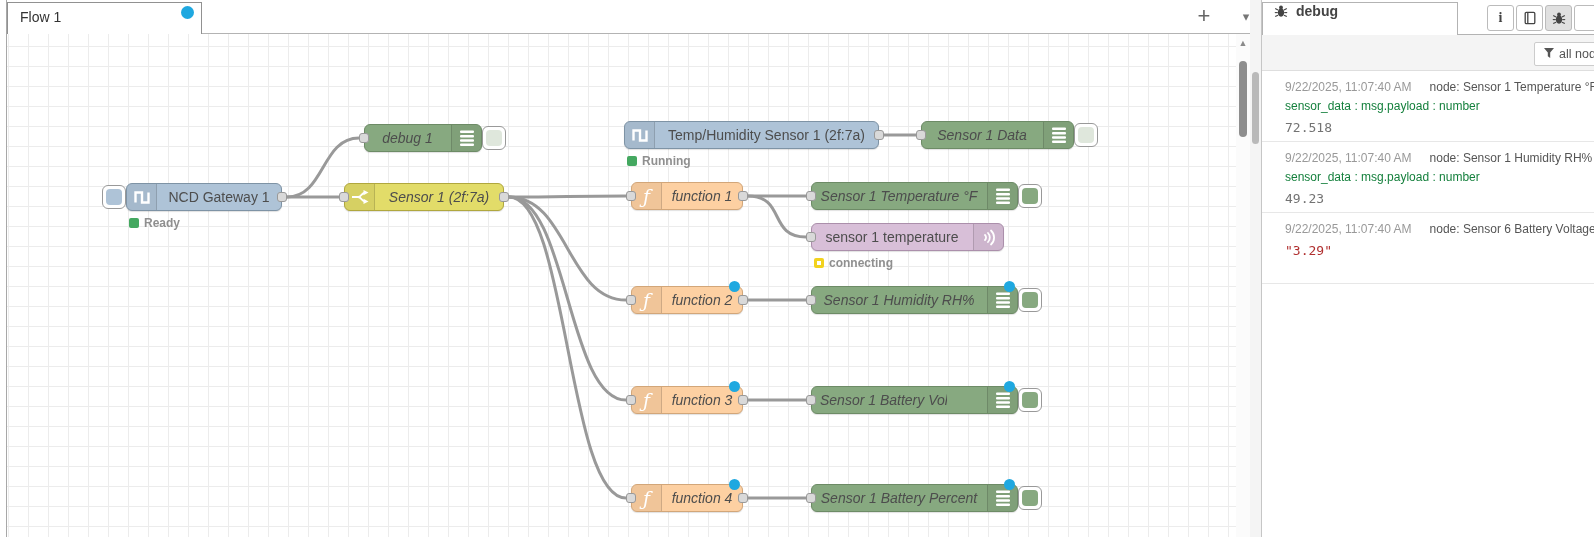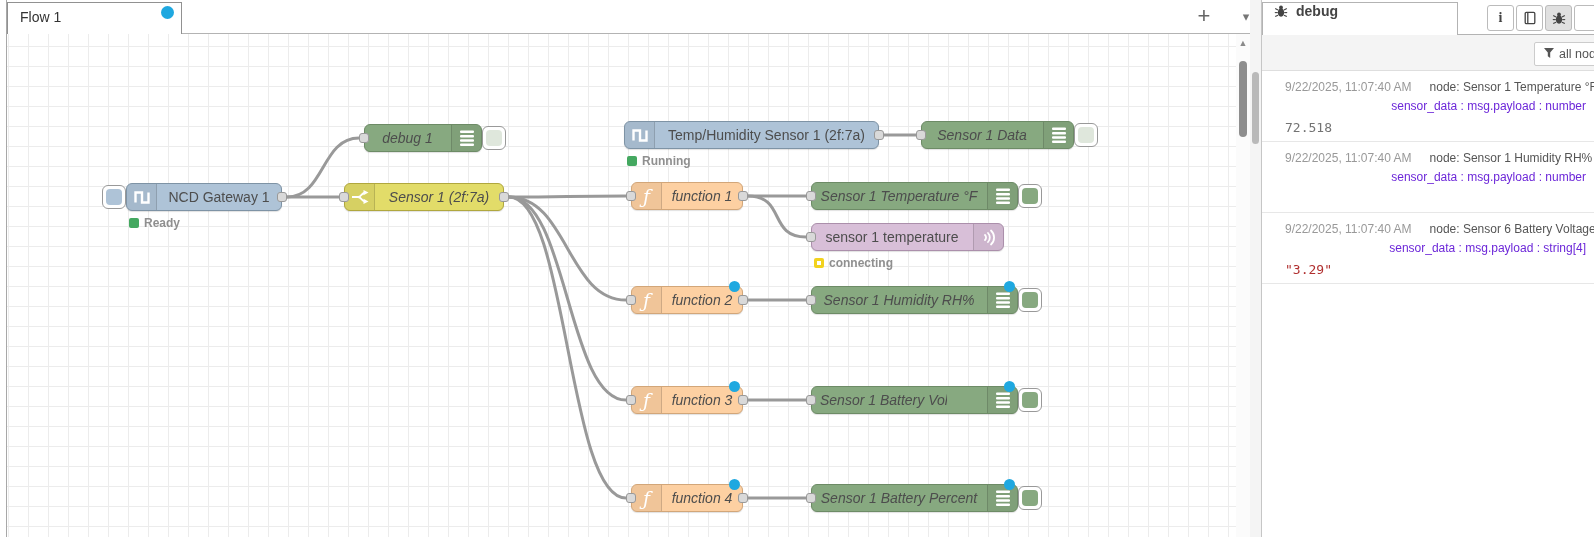--- a/index.html
+++ b/index.html
@@ -8,21 +8,21 @@
   #app { position:relative; width:1594px; height:537px; background:#fff; }
 
   
   .palette-edge { position:absolute; left:0; top:0; width:7px; height:537px;
     background:#fff; border-right:1px solid #a8a8a8; }
 
   
   .workspace { position:absolute; left:7px; top:0; width:1243px; height:537px; background:#fff; }
   .tabbar { position:absolute; left:0; top:0; right:0; height:34px; background:#fff;
     border-bottom:1px solid #b3b3b3; }
-  .flow-tab { position:absolute; left:0; top:2px; height:32px; width:175px; background:#fff;
+  .flow-tab { position:absolute; left:0; top:2px; height:32px; width:195px; background:#fff;
     border:1px solid #919191; border-bottom:none; }
   .flow-tab-label { display:block; padding-left:12px; line-height:29px; font-size:14px; color:#333; }
   .modified-dot { position:absolute; right:7px; top:3px; width:13px; height:13px; border-radius:50%; }
   .tab-action { position:absolute; top:2px; width:26px; height:28px; border:none; background:transparent;
     color:#666; text-align:center; cursor:pointer; }
   .add-flow { left:1184px; font-size:22px; line-height:26px; }
   .flow-menu { left:1226px; font-size:13px; line-height:30px; color:#777; }
 
   .canvas { position:absolute; left:0; top:34px; right:14px; bottom:0; background:#fff;
     background-image:
@@ -84,21 +84,21 @@
   .info-glyph { font-family:"Liberation Serif", serif; font-weight:bold; font-size:14px; color:#444; }
   .sb-toolbar { position:relative; height:36px; background:#f4f4f4; border-bottom:1px solid #dedede; }
   .filter-btn { position:absolute; left:272px; top:7px; height:24px; width:130px; background:#fff;
     border:1px solid #ccc; border-radius:2px; font-size:12.5px; color:#555; text-align:left;
     padding:0 8px; white-space:nowrap; cursor:pointer; }
   .filter-btn svg { vertical-align:-1px; margin-right:4px; }
   .messages { background:#fff; }
   .msg { height:71px; padding:9px 8px 0 23px; border-bottom:1px solid #e7e7e7; background:#fff; }
   .msg-meta { font-size:12px; color:#999; white-space:nowrap; }
   .msg-node { color:#555; margin-left:18px; }
-  .msg-prop { font-size:12px; color:#6d28d9; margin-top:5px; white-space:nowrap;text-align:right; }
+  .msg-prop { font-size:12px; color:#15803d; margin-top:5px; white-space:nowrap; }
   .msg-value { font-family:"DejaVu Sans Mono", monospace; font-size:13px; margin-top:7px; white-space:nowrap; }
   .msg-value.number { color:#737373; }
   .msg-value.string { color:#b02f2f; }
 </style>
 </head>
 <body>
 
 <div id="app">
   <div class="palette-edge"></div>
 
@@ -394,21 +394,21 @@
     </div>
     <div class="messages" id="messages">
         <div class="msg">
           <div class="msg-meta"><span>9/22/2025, 11:07:40 AM</span><span class="msg-node">node: Sensor 1 Temperature °F</span></div>
           <div class="msg-prop">sensor_data : msg.payload : number</div>
           <div class="msg-value number">72.518</div>
         </div>
         <div class="msg">
           <div class="msg-meta"><span>9/22/2025, 11:07:40 AM</span><span class="msg-node">node: Sensor 1 Humidity RH%</span></div>
           <div class="msg-prop">sensor_data : msg.payload : number</div>
+          <div class="msg-value number">49.23</div>
         </div>
         <div class="msg">
           <div class="msg-meta"><span>9/22/2025, 11:07:40 AM</span><span class="msg-node">node: Sensor 6 Battery Voltage</span></div>
-          <div class="msg-prop">sensor_data : msg.payload : string[4]</div>
           <div class="msg-value string">"3.29"</div>
         </div>
       </div>
   </div>
 </div>
 
 </body></html>

